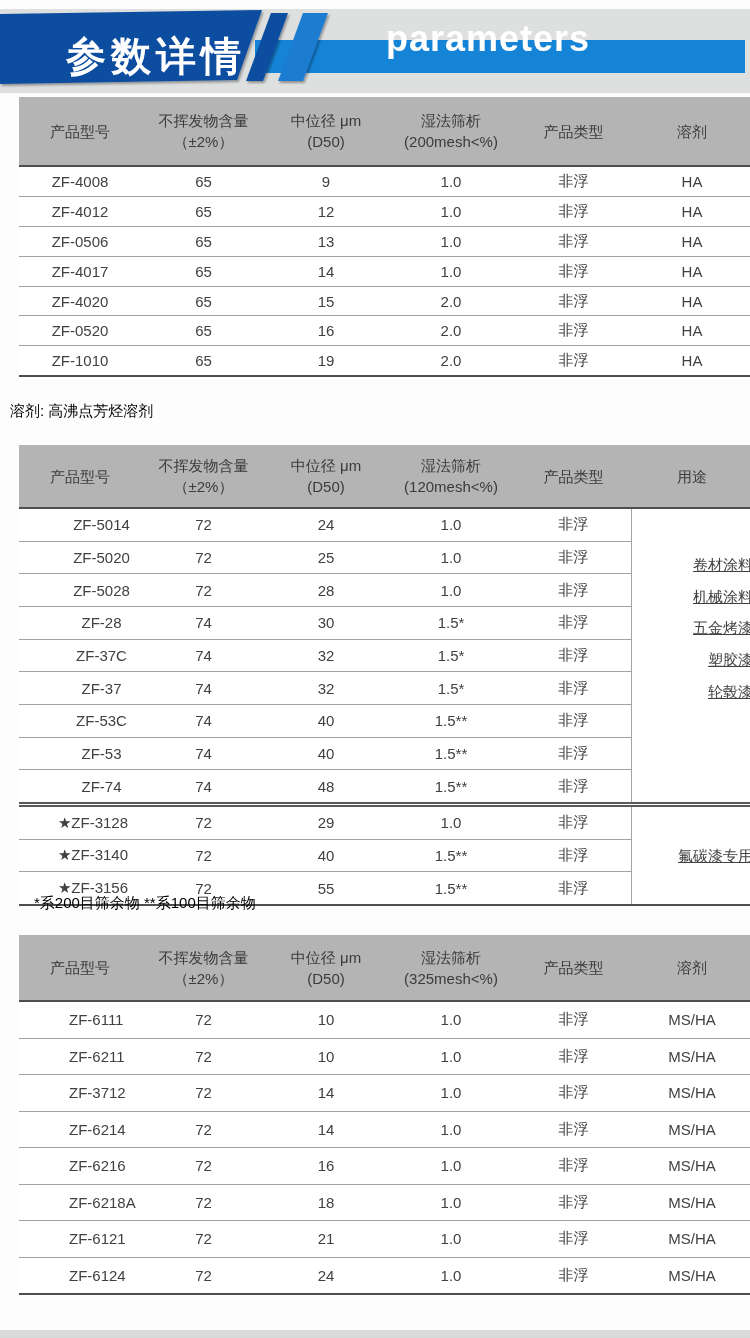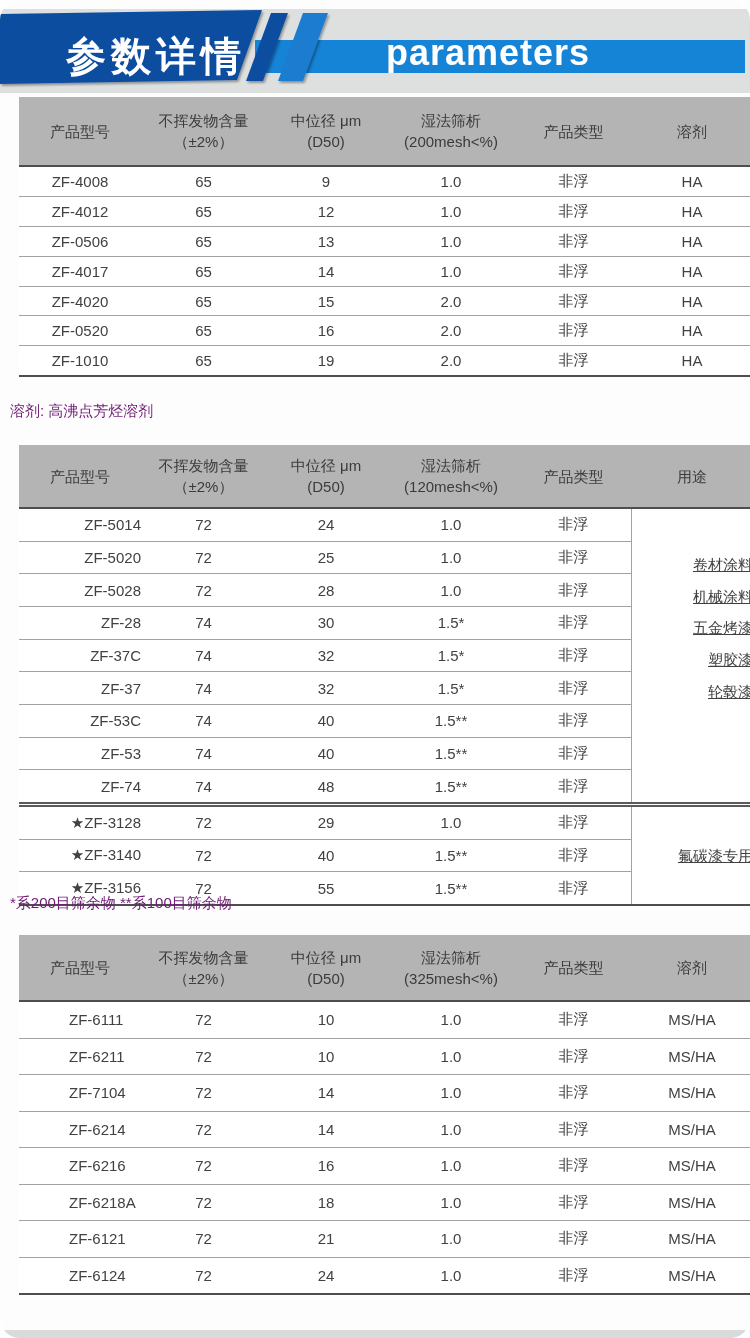--- a/index.html
+++ b/index.html
@@ -1,52 +1,52 @@
 <!DOCTYPE html>
 <html><head>
 <meta charset="utf-8">
 <style>
   html,body{margin:0;padding:0;background:#ffffff;}
   .page{position:relative;width:750px;height:1338px;background:#fdfdfd;overflow:hidden;
-        font-family:"Liberation Sans","DejaVu Sans",sans-serif;color:#414141;border-radius:20px;}
+        font-family:"Liberation Sans","DejaVu Sans",sans-serif;color:#414141;}
 
   
   .banner{position:absolute;left:0;top:9px;width:750px;height:84px;background:#dedfdf;}
   .banner svg{position:absolute;left:0;top:0;}
   .title-cn{position:absolute;left:40px;top:25px;width:232px;height:44px;line-height:44px;
             text-align:center;font-size:40px;font-weight:bold;color:#ffffff;letter-spacing:5px;}
-  .title-en{position:absolute;left:386px;top:26px;height:34px;line-height:36px;
+  .title-en{position:absolute;left:386px;top:12px;height:34px;line-height:36px;
             font-size:36px;font-weight:bold;color:#ffffff;letter-spacing:1px;}
 
   
   table{position:absolute;left:19px;width:734px;border-collapse:collapse;table-layout:fixed;
         border-bottom:2px solid #4e4e4e;}
   col.c1{width:122px}col.c2{width:125px}col.c3{width:120px}
   col.c4{width:130px}col.c5{width:115px}col.c6{width:122px}
   thead th{background:#b4b4b4;border-bottom:2px solid #4e4e4e;font-weight:normal;
            font-size:15px;color:#3b3b3b;vertical-align:middle;padding:0;}
   th .h-main{line-height:21px;}
   th .h-sub{line-height:21px;}
   tbody td{border-bottom:1px solid #a2a2a2;text-align:center;vertical-align:middle;
            font-size:15px;color:#414141;padding:0;background:#ffffff;}
   .t1{top:97px;}  .t1 th{height:68px;} .t1 td{height:28.9px;}
   .t2{top:445px;} .t2 th{height:62px;} .t2 td{height:31.66px;}
   .t3{top:935px;} .t3 th{height:65px;} .t3 td{height:35.5px;margin-top:24px;}
 
-  .t2 tbody td:first-child{text-align:right;padding-left:43px;}
+  .t2 tbody td:first-child{text-align:center;padding-left:43px;}
   .t2 tbody tr.starred td:first-child{padding-left:26px;}
   .t3 tbody td:first-child{text-align:left;padding-left:50px;}
 
   .t2 tbody tr.group-start:not(:first-child) td{border-top:5px double #5a5a5a;}
   td.usage-cell{border-left:1px solid #a2a2a2;text-align:right;padding-left:21px;
                 vertical-align:middle;line-height:31.7px;text-decoration:underline;}
   td.usage-cell.multi{padding-top:40px;vertical-align:top;}
 
-  .footnote{position:absolute;left:10px;font-size:15px;color:#701a75;}
-  .fn1{top:402px;} .fn2{top:894px;}
+  .footnote{position:absolute;left:10px;font-size:15px;color:#000000;}
+  .fn1{top:402px;} .fn2{top:894px;margin-left:24px;}
 
   .bottom-strip{position:absolute;left:0;top:1330px;width:750px;height:8px;background:#d9dada;}
 </style>
 </head>
 <body>
 
 <div class="page">
 
   <div class="banner">
     <svg width="750" height="84" viewBox="0 0 750 84">
@@ -337,21 +337,21 @@
         </tr>
         <tr>
           <td>ZF-6211</td>
           <td>72</td>
           <td>10</td>
           <td>1.0</td>
           <td>非浮</td>
           <td>MS/HA</td>
         </tr>
         <tr>
-          <td>ZF-7104</td>
+          <td>ZF-3712</td>
           <td>72</td>
           <td>14</td>
           <td>1.0</td>
           <td>非浮</td>
           <td>MS/HA</td>
         </tr>
         <tr>
           <td>ZF-6214</td>
           <td>72</td>
           <td>14</td>

